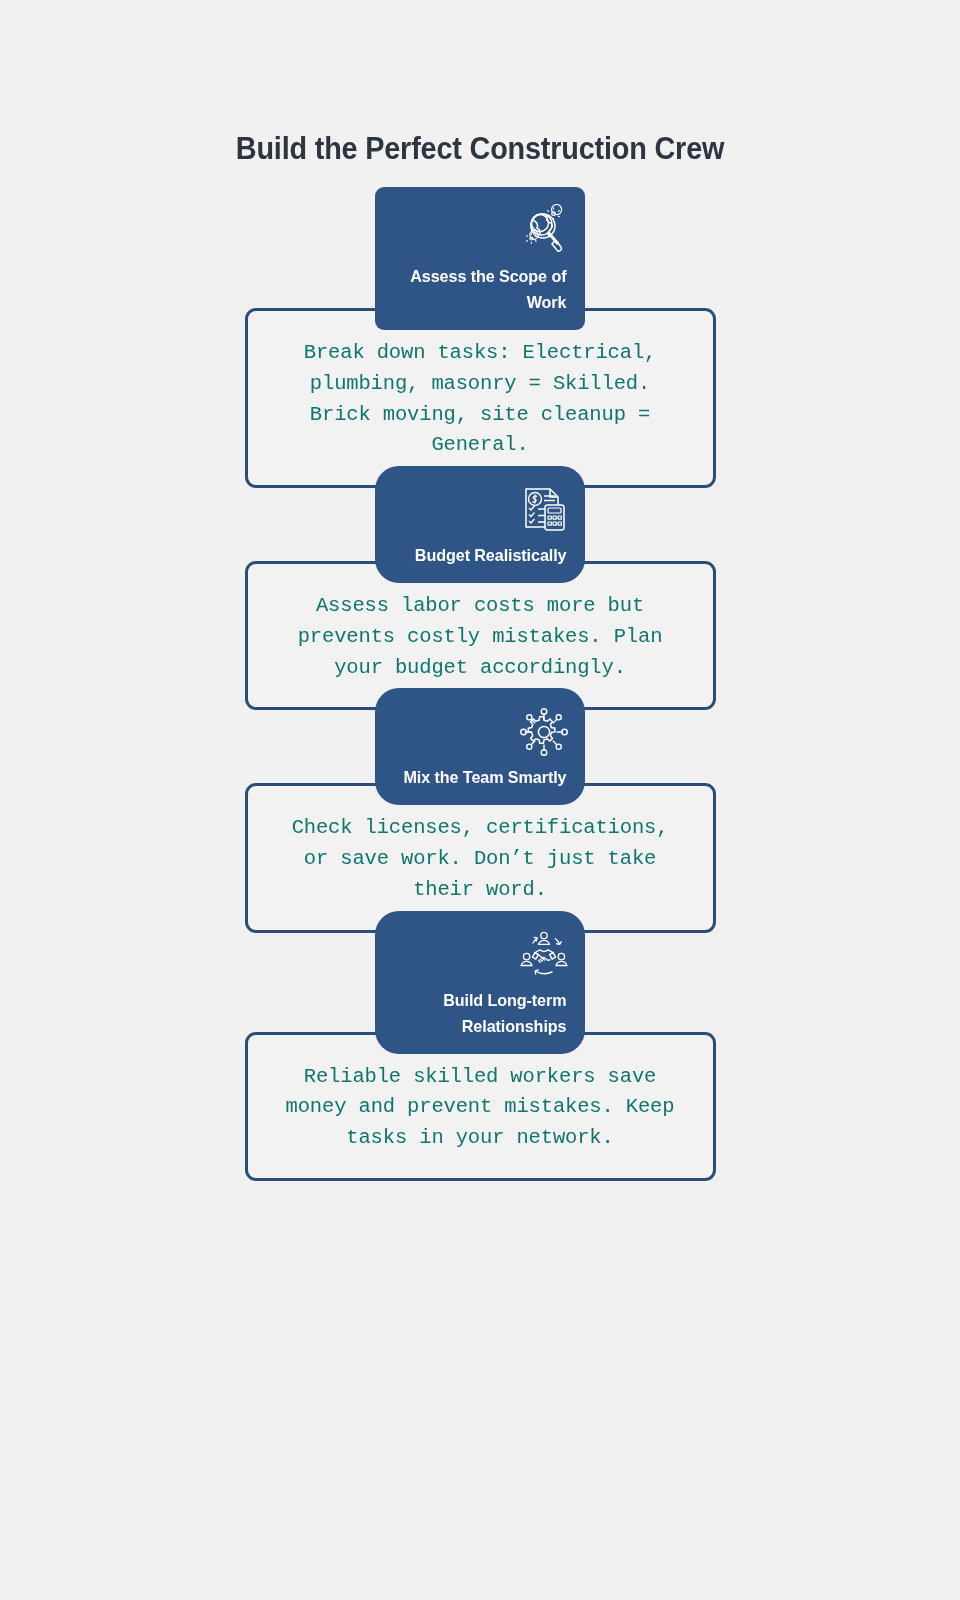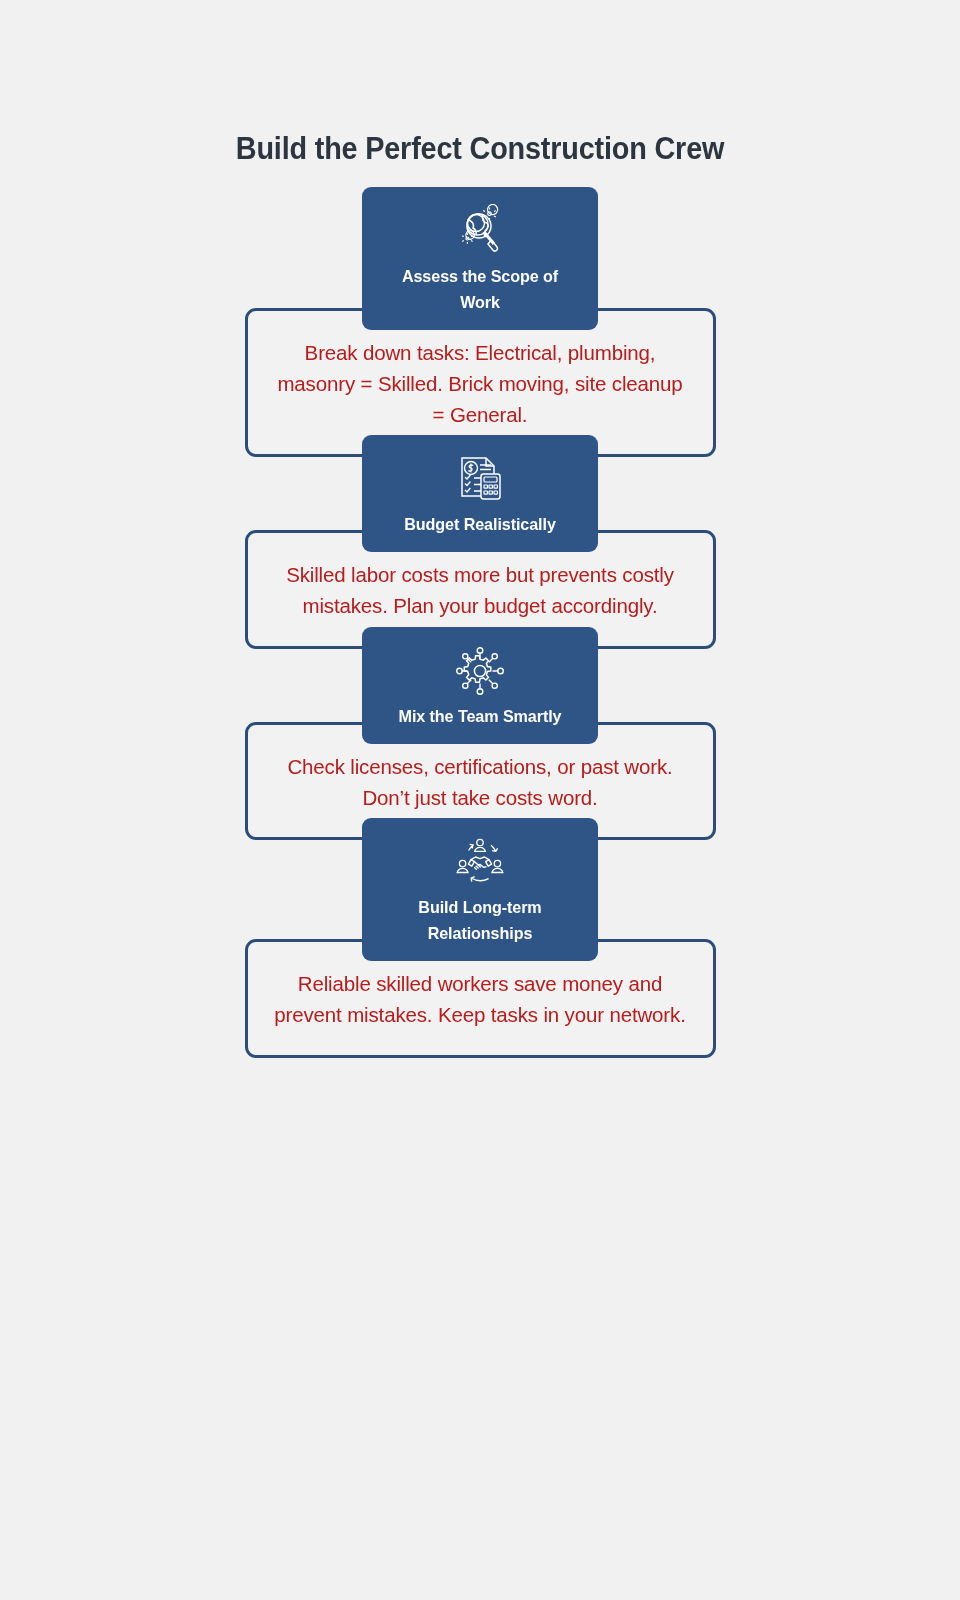--- a/index.html
+++ b/index.html
@@ -46,27 +46,27 @@
 
   .step {
     position: relative;
     width: 960px;
   }
 
   
   .blue-card {
     position: relative;
     z-index: 3;
-    width: 236px;
+    width: 210px;
     margin: 0 auto;
     background: #2f5587;
     border-radius: 9px;
     padding: 17px 14px 14px 14px;
     box-sizing: border-box;
-    text-align: center;
+    text-align: right;
     color: #ffffff;
   }
 
   .blue-card .icon-wrap {
     display: block;
     height: 54px;
     margin-bottom: 6px;
     line-height: 0;
   }
   .blue-card .icon-wrap svg {
@@ -94,30 +94,31 @@
     box-sizing: border-box;
     background: #f2f2f2;
     border: 3px solid #2b4d78;
     border-radius: 11px;
     padding: 27px 26px 24px 26px;
     text-align: center;
   }
 
   .desc-box .desc-text {
     display: block;
-    font-family: Liberation Sans, sans-serif;
+    font-family: Liberation Mono, monospace;
     font-size: 20.5px;
     line-height: 1.5;
-    color: #b91c1c;
+    color: #0f766e;
     letter-spacing: -0.15px;
   }
 
   
   .step + .step .blue-card {
     margin-top: -22px;
+    border-radius: 24px;
   }
 </style>
 </head>
 <body>
 
 <div class="page">
 
   <div class="page-title">Build the Perfect Construction Crew</div>
 
   <div class="flow">
@@ -177,21 +178,21 @@
               <rect x="41" y="33" width="3.4" height="3.1" rx="0.6"></rect>
               <rect x="31" y="39" width="3.4" height="3.1" rx="0.6"></rect>
               <rect x="36" y="39" width="3.4" height="3.1" rx="0.6"></rect>
               <rect x="41" y="39" width="3.4" height="3.1" rx="0.6"></rect>
             </g>
           </svg>
         </span>
         <span class="card-title">Budget Realistically</span>
       </div>
       <div class="desc-box">
-        <span class="desc-text">Skilled labor costs more but prevents costly mistakes. Plan your budget accordingly.</span>
+        <span class="desc-text">Assess labor costs more but prevents costly mistakes. Plan your budget accordingly.</span>
       </div>
     </div>
 
     <div class="step">
       <div class="blue-card">
         <span class="icon-wrap">
           <svg width="54" height="54" viewBox="0 0 54 54" fill="none" stroke="#ffffff" stroke-width="1.4">
             <g>
               <path d="M27 14.5 v-6 M27 39.5 v6 M14.5 27 h-6 M39.5 27 h6
                        M18.2 18.2 l-4.3 -4.3 M35.8 35.8 l4.3 4.3
@@ -214,21 +215,21 @@
                      l-2.1 -2.6 l2.6 -2.6 l2.6 2.1 l3.3 -1 l0.6 -3.4 h3.7 Z" stroke-width="1.5"></path>
             <circle cx="27" cy="27" r="5.6" stroke-width="1.5"></circle>
           </svg>
         </span>
         <span class="card-title">Mix the Team Smartly</span>
       </div>
     </div>
 
     <div class="step">
       <div class="desc-box">
-        <span class="desc-text">Check licenses, certifications, or past work. Don’t just take costs word.</span>
+        <span class="desc-text">Check licenses, certifications, or save work. Don’t just take their word.</span>
       </div>
     </div>
 
     <div class="step">
       <div class="blue-card">
         <span class="icon-wrap">
           <svg width="54" height="54" viewBox="0 0 54 54" fill="none" stroke="#ffffff" stroke-width="1.4">
             <g stroke-width="1.3">
               <circle cx="27" cy="7.5" r="3.2"></circle>
               <path d="M21.6 16.4 a5.6 5.6 0 0 1 10.8 0 Z"></path>

